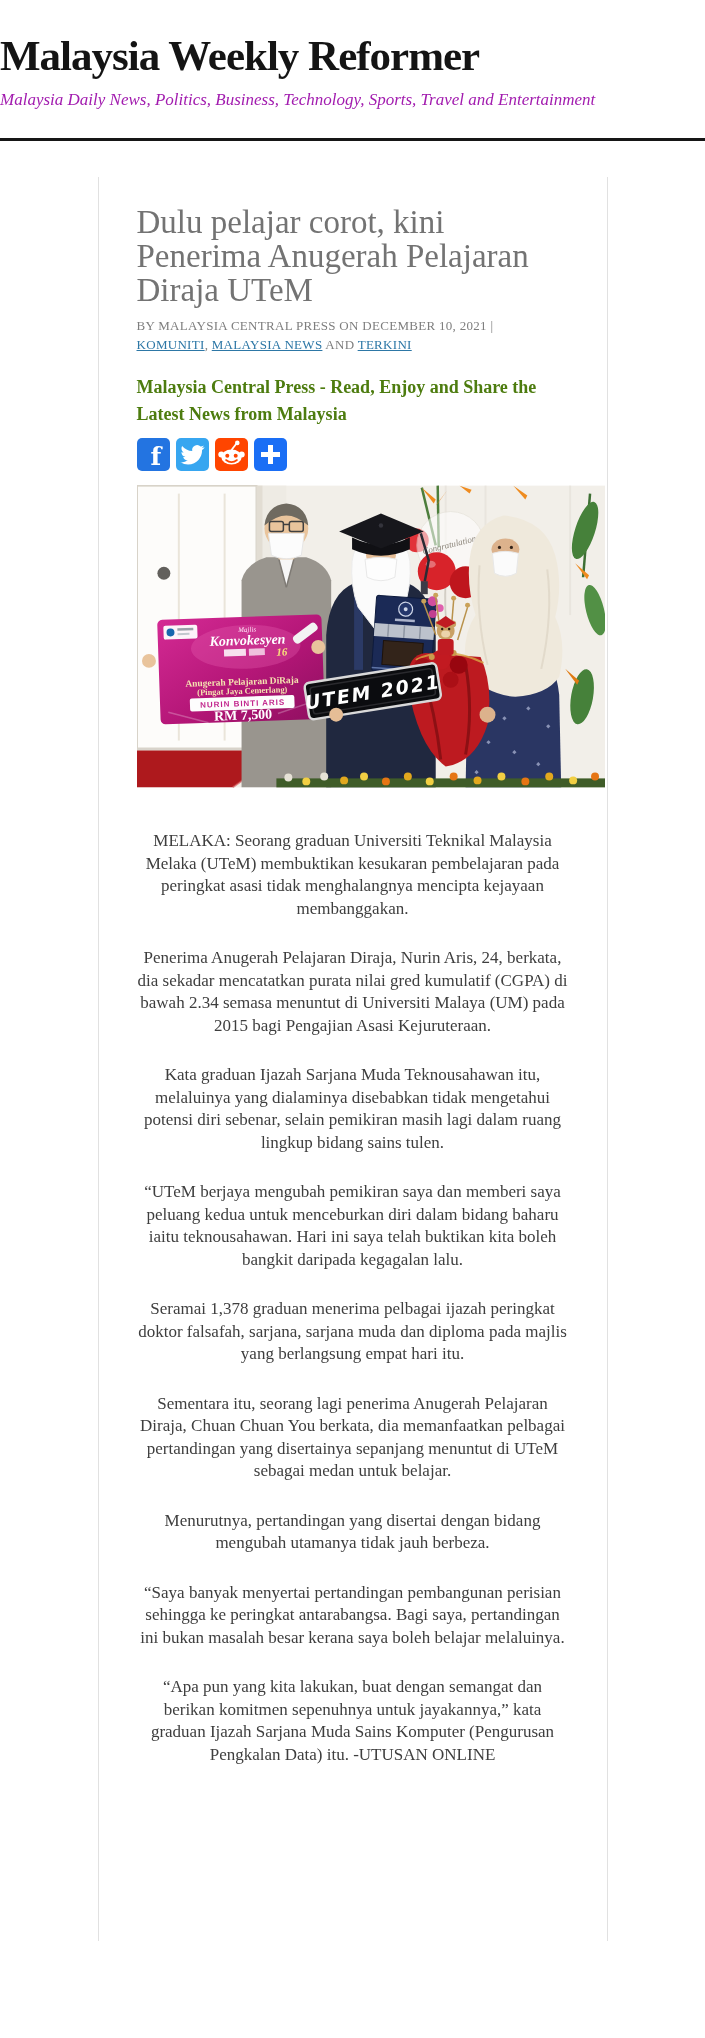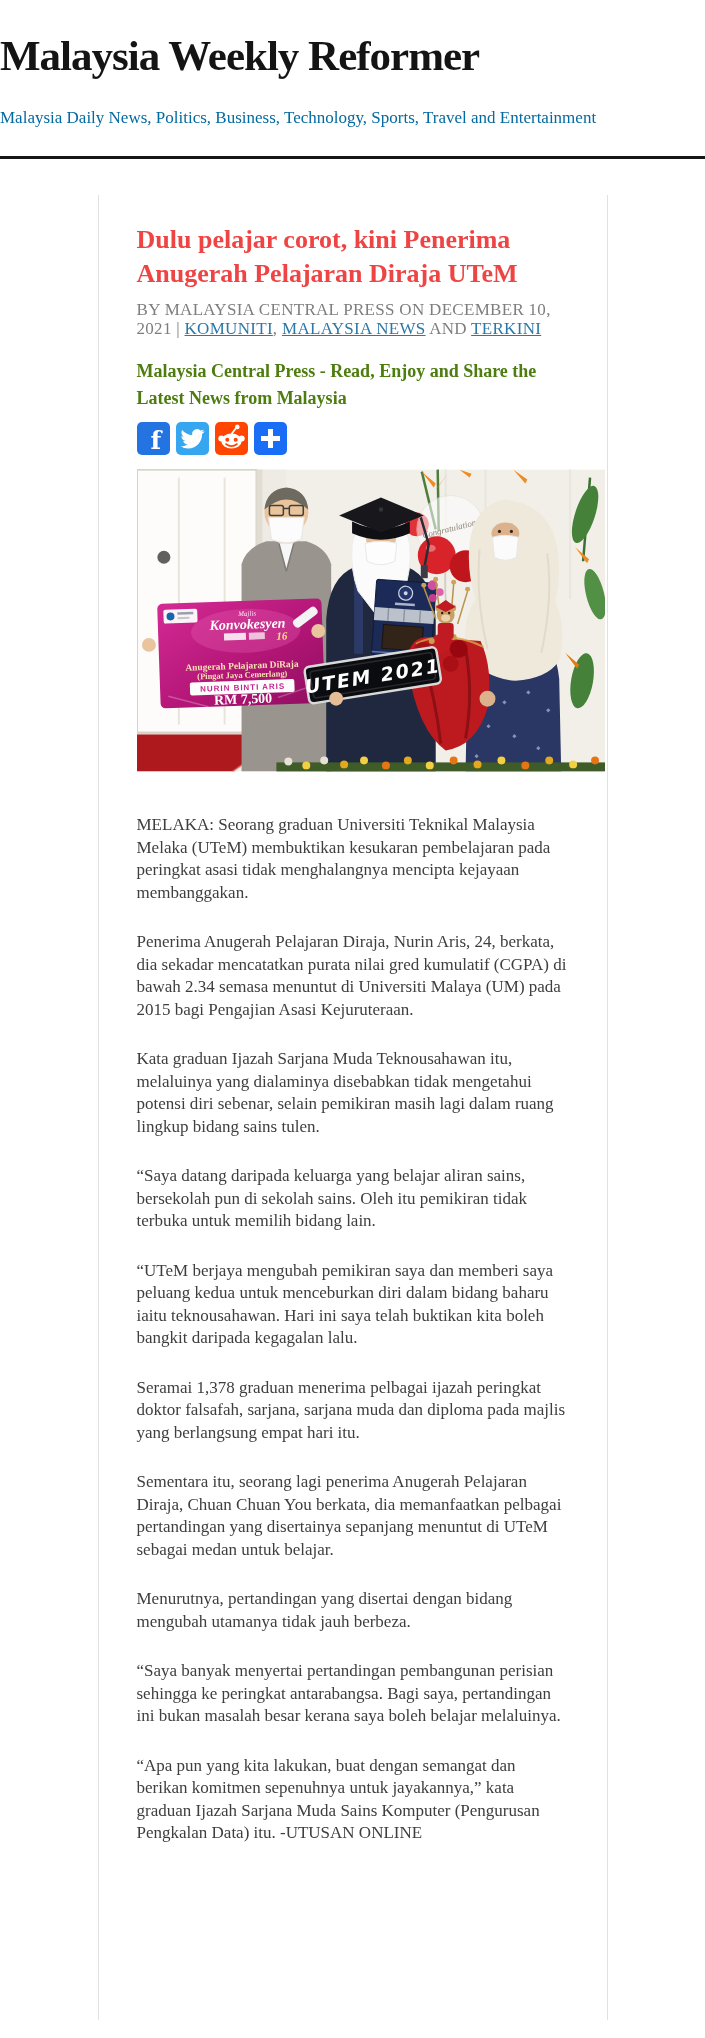--- a/index.html
+++ b/index.html
@@ -8,49 +8,49 @@
     width:705px; height:2038px; overflow:hidden; margin:0 auto;
     font-family:"Liberation Serif", serif; color:#3e3e3e;
   }
   
   .site-header { text-align:left; padding-top:34px; }
   .site-title {
     font-family:"Liberation Serif", serif; font-weight:700;
     font-size:43px; line-height:1; letter-spacing:-1px; color:#141414;
   }
   .site-tagline {
-    margin-top:30px; font-size:17px; line-height:22px; color:#0369a1;
+    margin-top:12px; font-style:italic; font-size:17px; line-height:22px; color:#a21caf;
   }
   .header-rule { border:none; height:3px; background:#161616; margin-top:27px; width:100%; }
 
   
   .article-card {
     width:510px; margin:36px auto 0;
     border-left:1px solid #e1e1e1; border-right:1px solid #e1e1e1;
     padding:28px 38px 160px; background:#ffffff;
   }
   .article-title {
-    font-weight:700; font-size:26px; line-height:34px; color:#ef4444;
+    font-weight:400; font-size:33px; line-height:34px; color:#737373;
   }
   .byline {
-    margin-top:9px; font-size:17px; line-height:19px; letter-spacing:.3px;
+    margin-top:9px; font-size:13px; line-height:19px; letter-spacing:.3px;
     color:#7e7e7e; text-transform:uppercase;
   }
   .byline a { color:#2d77a6; text-decoration:underline; }
   .standfirst {
     margin-top:20px; font-weight:700; font-size:18px; line-height:27px; color:#4d7c0f;
   }
   .share-row { margin-top:10px; display:flex; gap:6px; }
   .share-btn { display:block; width:33px; height:33px; cursor:pointer; }
   .share-btn svg { display:block; }
 
   .article-photo { margin-top:14px; width:468px; height:303px; }
   .article-photo svg { display:block; }
 
-  .body-copy { margin-top:42px; }
+  .body-copy { margin-top:42px;text-align:center; }
   .body-copy p {
     font-size:17px; line-height:22.5px; color:#3e3e3e; margin-bottom:27px;
   }
   .body-copy p:last-child { margin-bottom:15px; }
 </style>
 </head>
 <body>
 
 <header class="site-header">
   <div class="site-title">Malaysia Weekly Reformer</div>
@@ -314,21 +314,20 @@
         <circle cx="438" cy="296" r="4" fill="#f2cf43"></circle>
         <circle cx="460" cy="292" r="4" fill="#e67514"></circle>
       </g>
     </svg>
   </figure>
 
   <div class="body-copy">
     <p>MELAKA: Seorang graduan Universiti Teknikal Malaysia Melaka (UTeM) membuktikan kesukaran pembelajaran pada peringkat asasi tidak menghalangnya mencipta kejayaan membanggakan.</p>
     <p>Penerima Anugerah Pelajaran Diraja, Nurin Aris, 24, berkata, dia sekadar mencatatkan purata nilai gred kumulatif (CGPA) di bawah 2.34 semasa menuntut di Universiti Malaya (UM) pada 2015 bagi Pengajian Asasi Kejuruteraan.</p>
     <p>Kata graduan Ijazah Sarjana Muda Teknousahawan itu, melaluinya yang dialaminya disebabkan tidak mengetahui potensi diri sebenar, selain pemikiran masih lagi dalam ruang lingkup bidang sains tulen.</p>
-    <p>“Saya datang daripada keluarga yang belajar aliran sains, bersekolah pun di sekolah sains. Oleh itu pemikiran tidak terbuka untuk memilih bidang lain.</p>
     <p>“UTeM berjaya mengubah pemikiran saya dan memberi saya peluang kedua untuk menceburkan diri dalam bidang baharu iaitu teknousahawan. Hari ini saya telah buktikan kita boleh bangkit daripada kegagalan lalu.</p>
     <p>Seramai 1,378 graduan menerima pelbagai ijazah peringkat doktor falsafah, sarjana, sarjana muda dan diploma pada majlis yang berlangsung empat hari itu.</p>
     <p>Sementara itu, seorang lagi penerima Anugerah Pelajaran Diraja, Chuan Chuan You berkata, dia memanfaatkan pelbagai pertandingan yang disertainya sepanjang menuntut di UTeM sebagai medan untuk belajar.</p>
     <p>Menurutnya, pertandingan yang disertai dengan bidang mengubah utamanya tidak jauh berbeza.</p>
     <p>“Saya banyak menyertai pertandingan pembangunan perisian sehingga ke peringkat antarabangsa. Bagi saya, pertandingan ini bukan masalah besar kerana saya boleh belajar melaluinya.</p>
     <p>“Apa pun yang kita lakukan, buat dengan semangat dan berikan komitmen sepenuhnya untuk jayakannya,” kata graduan Ijazah Sarjana Muda Sains Komputer (Pengurusan Pengkalan Data) itu. -UTUSAN ONLINE</p>
   </div>
 
 </article>
 

